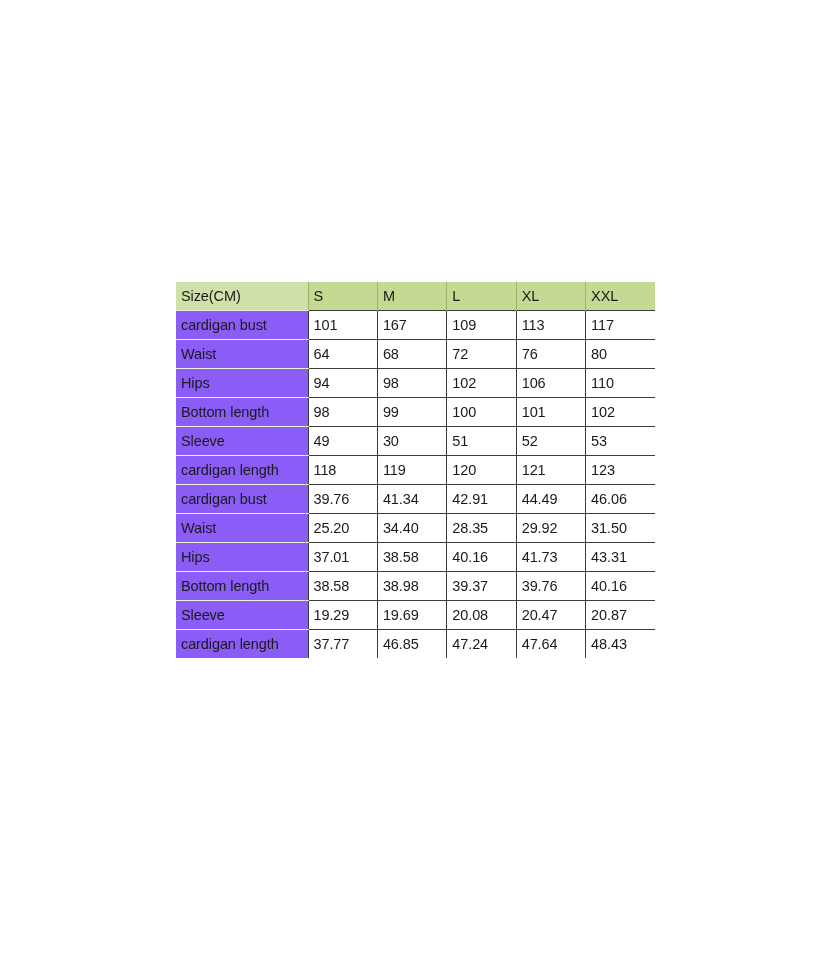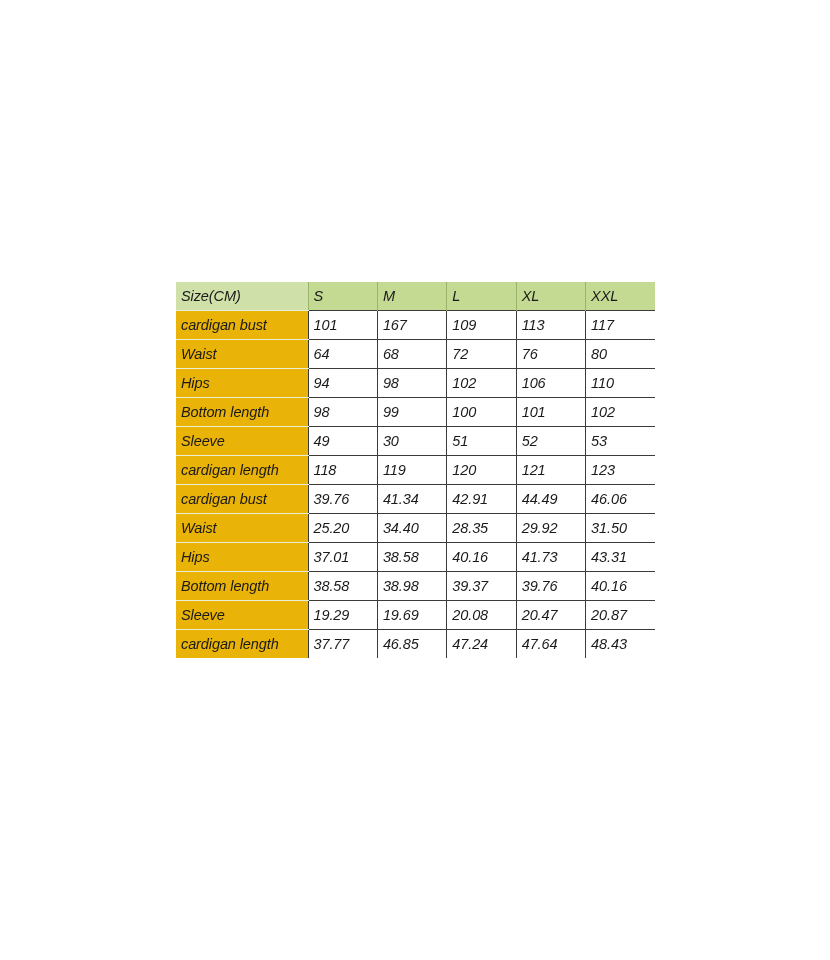--- a/index.html
+++ b/index.html
@@ -21,40 +21,39 @@
     top: 282px;
     width: 479px;
   }
 
   table.size-chart {
     border-collapse: collapse;
     table-layout: fixed;
     width: 479px;
     font-size: 14.5px;
     color: #1a1a1a;
-    font-style: italic;
   }
 
   table.size-chart col.c-label { width: 132px; }
   table.size-chart col.c-data  { width: 69.4px; }
 
   table.size-chart td {
     height: 28px;
     line-height: 28px;
     padding: 0 0 0 5px;
     white-space: nowrap;
     overflow: hidden;
     vertical-align: middle;
     font-weight: 400;
     letter-spacing: -0.1px;
   }
 
   
   td.label-cell {
-    background: #eab308;
+    background: #8b5cf6;
     border-top: 1px solid #e8f0d8;
     border-bottom: 1px solid #e8f0d8;
     border-left: 0;
     border-right: 0;
   }
 
   
   td.data-cell {
     background: #ffffff;
     border-top: 1px solid #3b3b3b;

